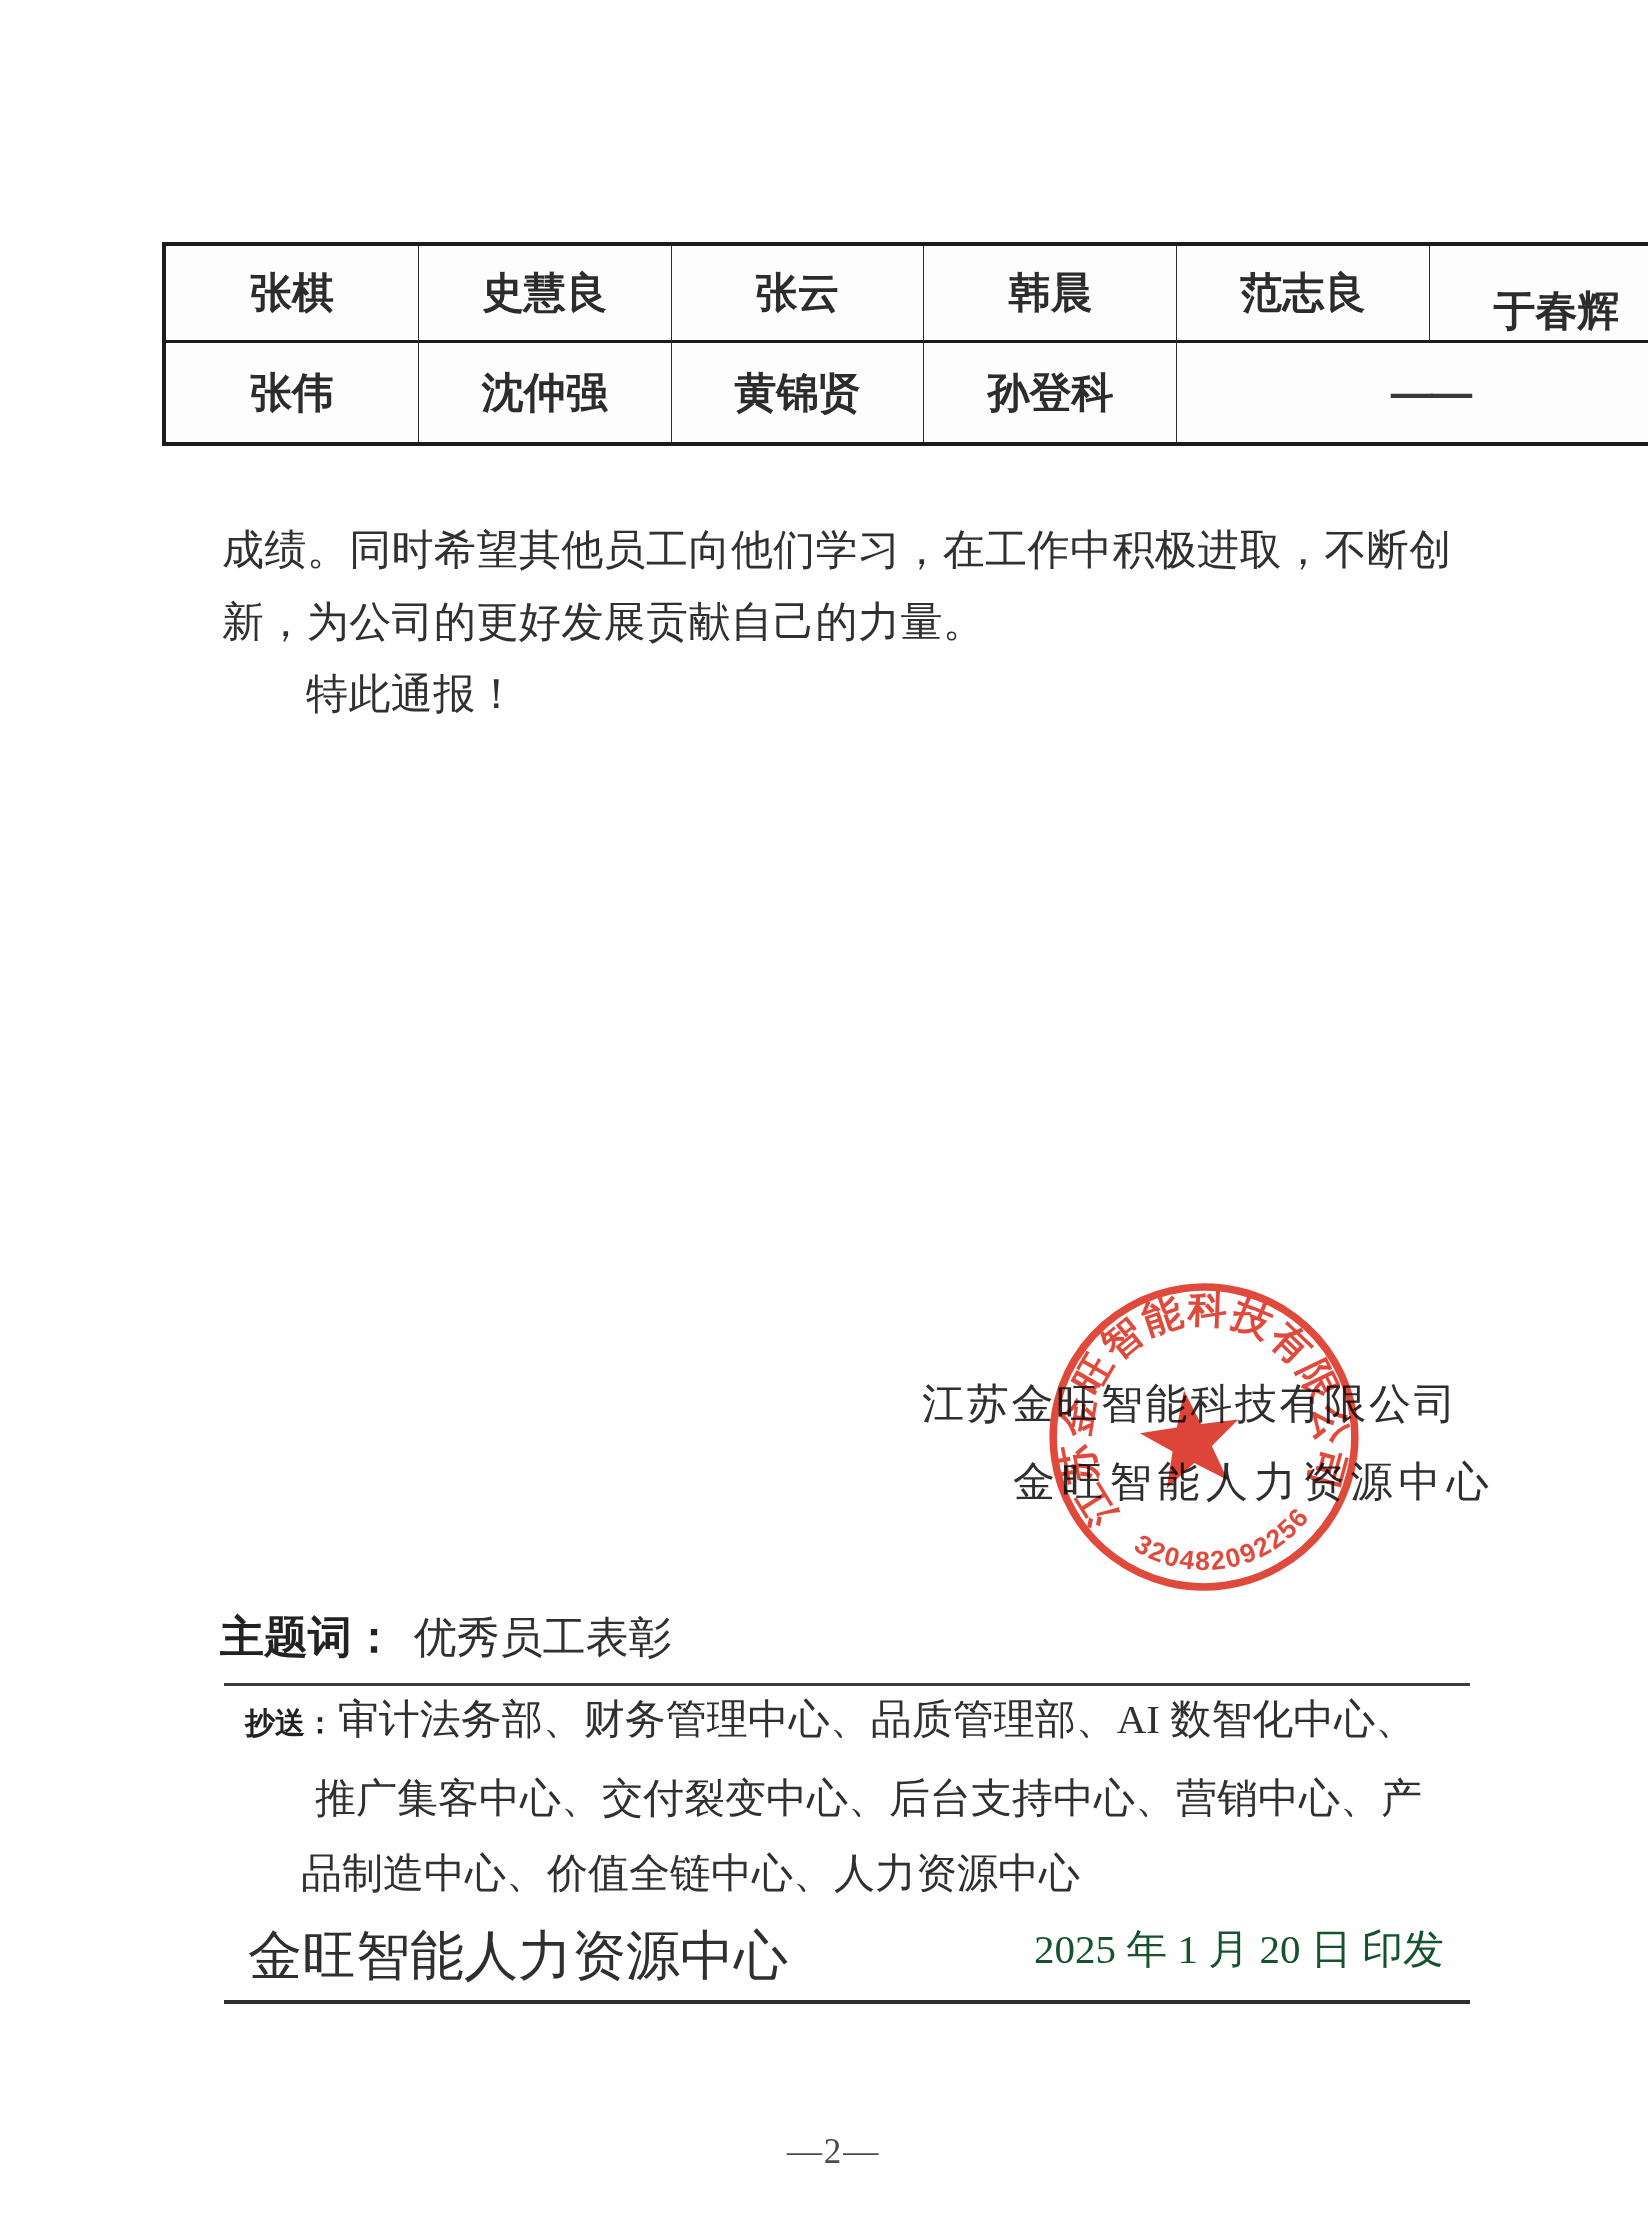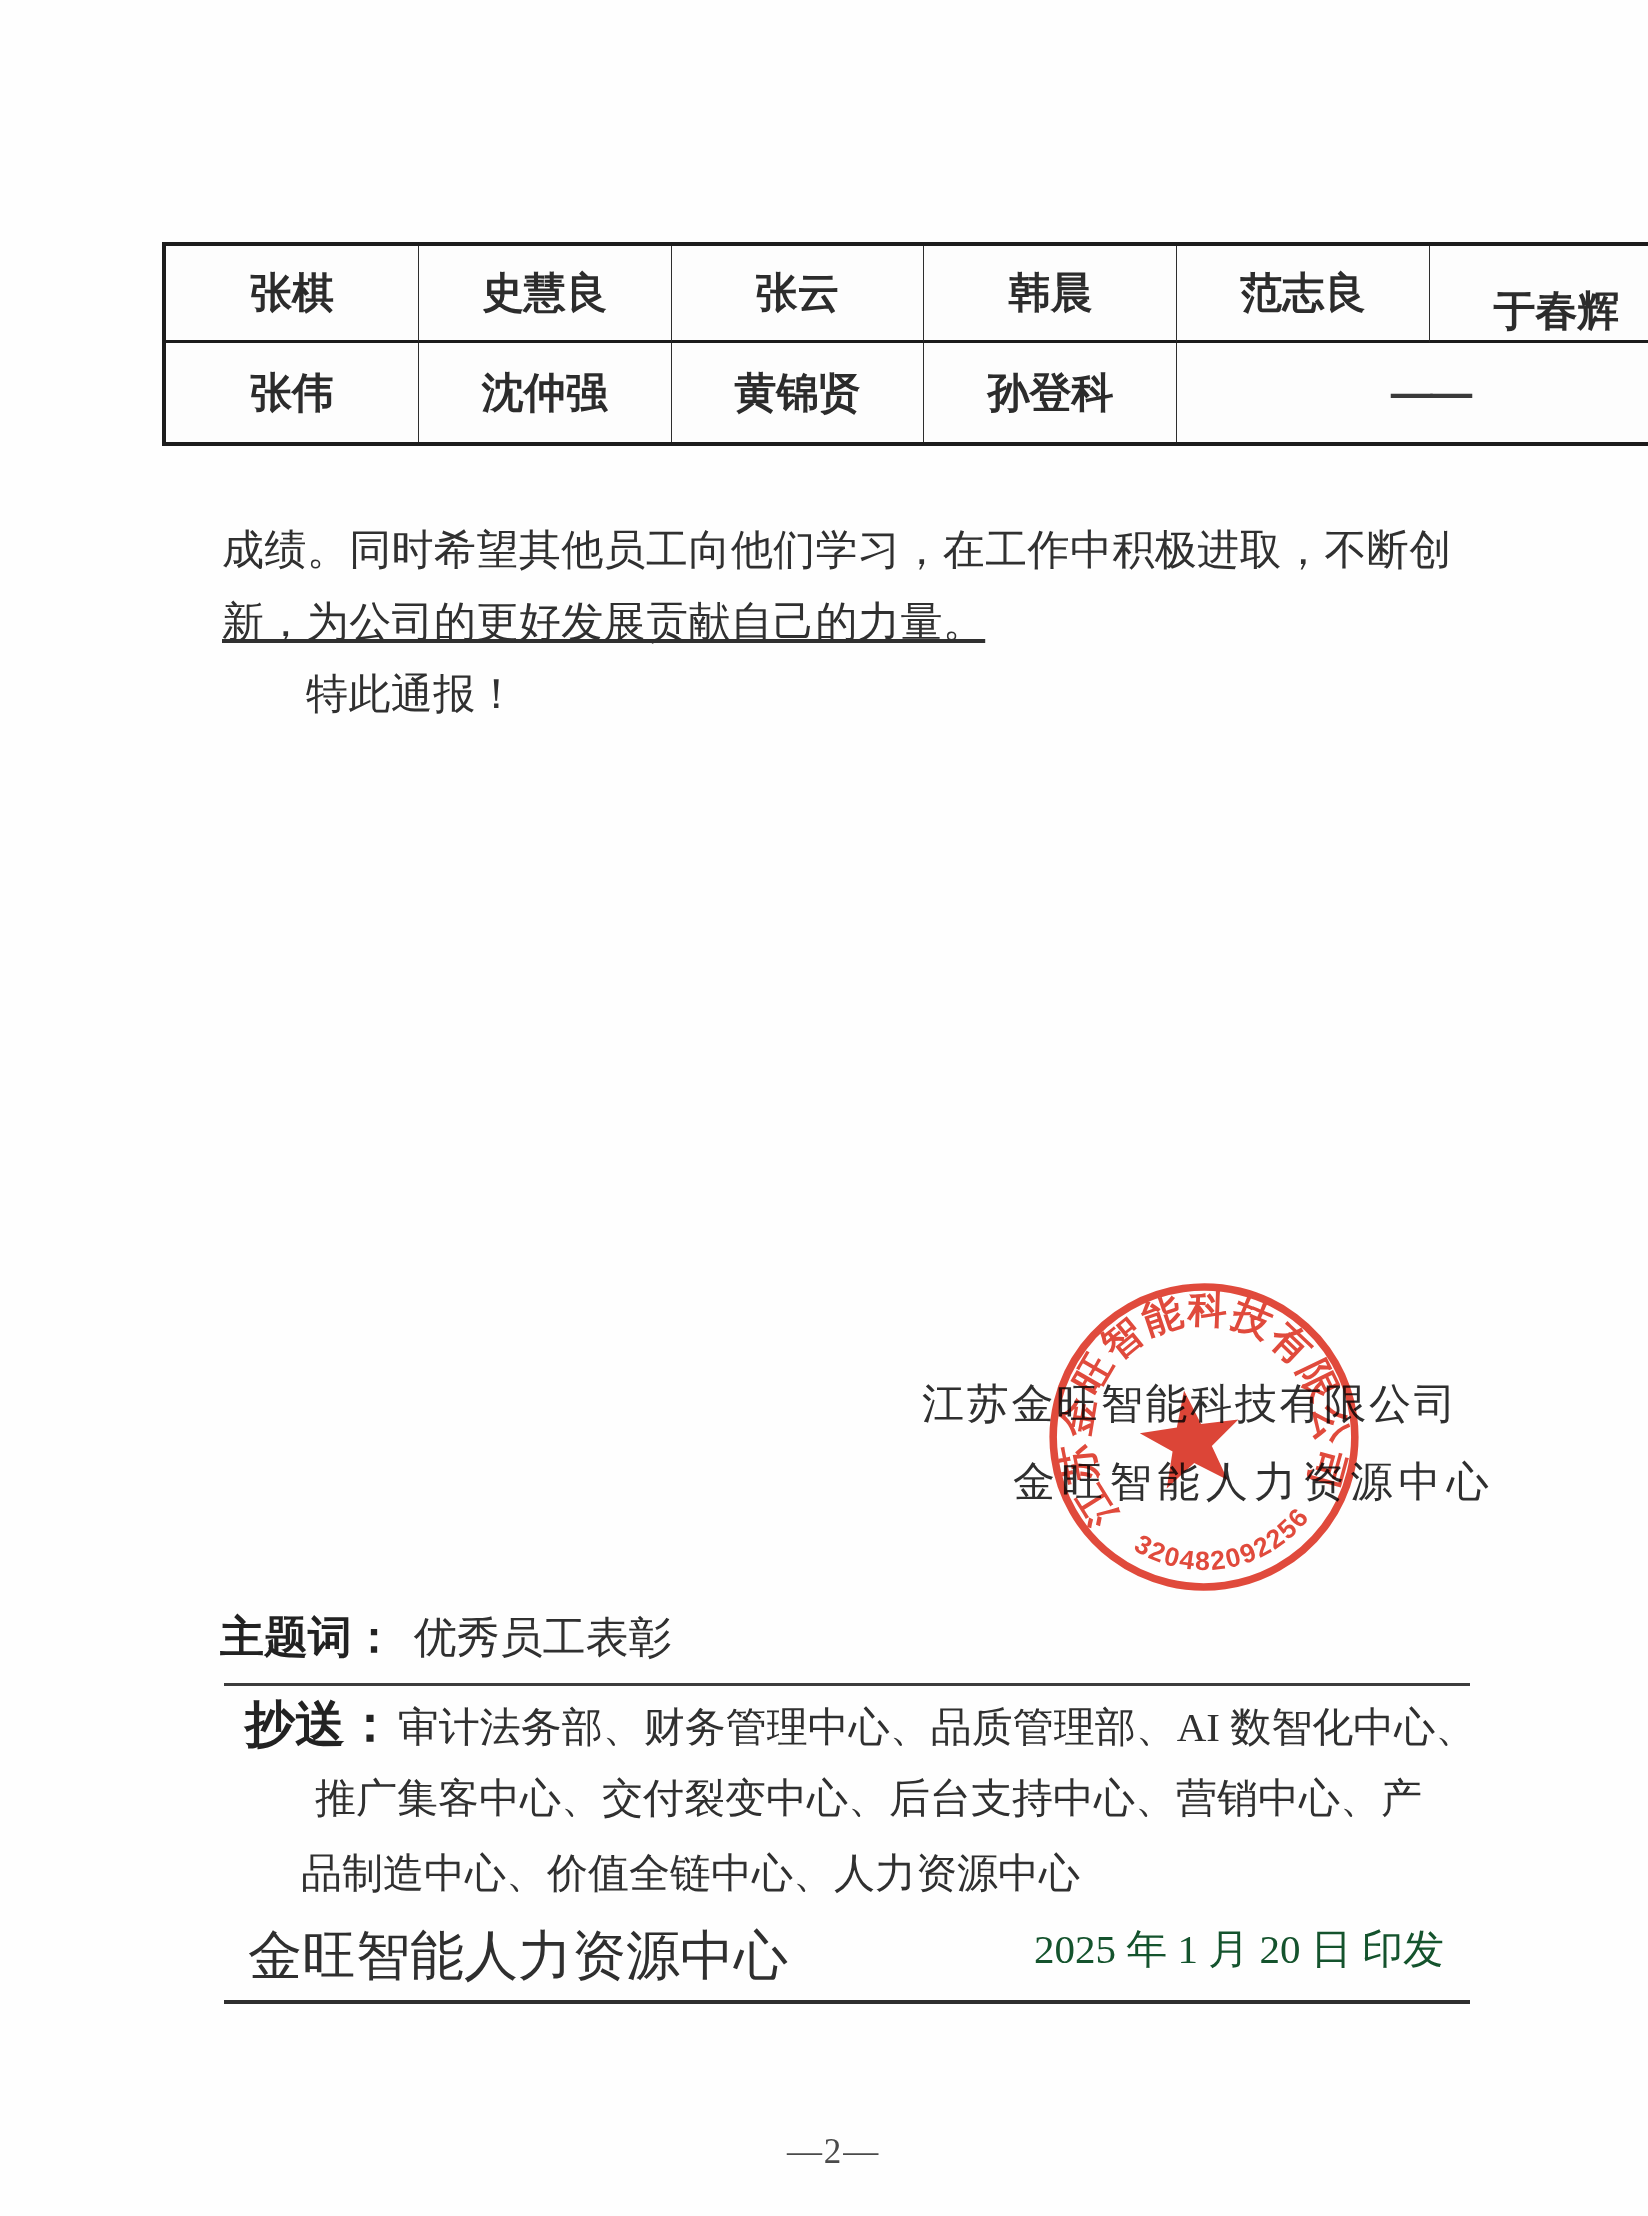--- a/index.html
+++ b/index.html
@@ -46,21 +46,21 @@
   
   .seal-wrap{position:absolute;left:1031px;top:1264px;width:346px;height:346px;mix-blend-mode:multiply;}
   
   .flabel{font-family:"Liberation Sans","DejaVu Sans",sans-serif;font-weight:700;color:#222;}
   .subject-row{position:absolute;left:220px;top:1615px;font-size:44px;line-height:1;white-space:nowrap;}
   .subject-row .val{font-size:43px;margin-left:17.7px;font-weight:400;color:#303030;}
   .rule{position:absolute;background:#3c3c3c;}
   .rule1{left:224px;top:1683px;width:1246px;height:3.1px;}
   .rule2{left:224px;top:2000px;width:1246px;height:4px;background:#2f2f2f;}
   .cc1{position:absolute;left:245px;top:1699px;font-size:41px;line-height:1;white-space:nowrap;}
-  .cc1 .flabel{font-size:50px;}
+  .cc1 .flabel{font-size:30px;}
   .cc1 .val{margin-left:2.7px;color:#303030;}
   .cc2{position:absolute;left:315px;top:1778px;font-size:41px;line-height:1;white-space:nowrap;color:#303030;}
   .cc3{position:absolute;left:301px;top:1853px;font-size:41px;line-height:1;white-space:nowrap;color:#303030;}
   .issuer{position:absolute;left:248px;top:1929px;font-size:54px;line-height:1;white-space:nowrap;color:#2f2f2f;}
   .issue-date{position:absolute;right:205px;top:1929px;font-size:41px;line-height:1;white-space:nowrap;color:#14532d;}
   .pagenum{
     position:absolute;left:745px;top:2134px;width:177px;
     text-align:center;font-size:35px;line-height:1;color:#4a4a4a;letter-spacing:1.8px;
   }
 </style>
@@ -77,21 +77,21 @@
     <div class="cell r1">范志良</div>
     <div class="cell r1 last">于春辉</div>
     <div class="cell">张伟</div>
     <div class="cell">沈仲强</div>
     <div class="cell">黄锦贤</div>
     <div class="cell">孙登科</div>
     <div class="cell merged">——</div>
   </div>
 
   <div class="bline" style="left:222px;top:529px;">成绩。同时希望其他员工向他们学习，在工作中积极进取，不断创</div>
-  <div class="bline" style="left:222px;top:601px;text-decoration:underline;">新，为公司的更好发展贡献自己的力量。</div>
+  <div class="bline" style="left:222px;top:601px;">新，为公司的更好发展贡献自己的力量。</div>
   <div class="bline" style="left:306px;top:673px;">特此通报！</div>
 
   <div class="sig" style="left:922px;top:1383px;letter-spacing:2.7px;">江苏金旺智能科技有限公司</div>
   <div class="sig" style="left:1013px;top:1461px;letter-spacing:6.2px;">金旺智能人力资源中心</div>
 
   <div class="seal-wrap">
     <svg width="346" height="346" viewBox="0 0 780 780">
       <g transform="rotate(-8 390 390)" opacity="0.9">
         <ellipse cx="390" cy="390" rx="340" ry="338" fill="none" stroke="#de3727" stroke-width="17"></ellipse>
         <path id="sealArcTop" d="M 178.7 538.1 A 258 258 0 1 1 601.3 538.1" fill="none"></path>

